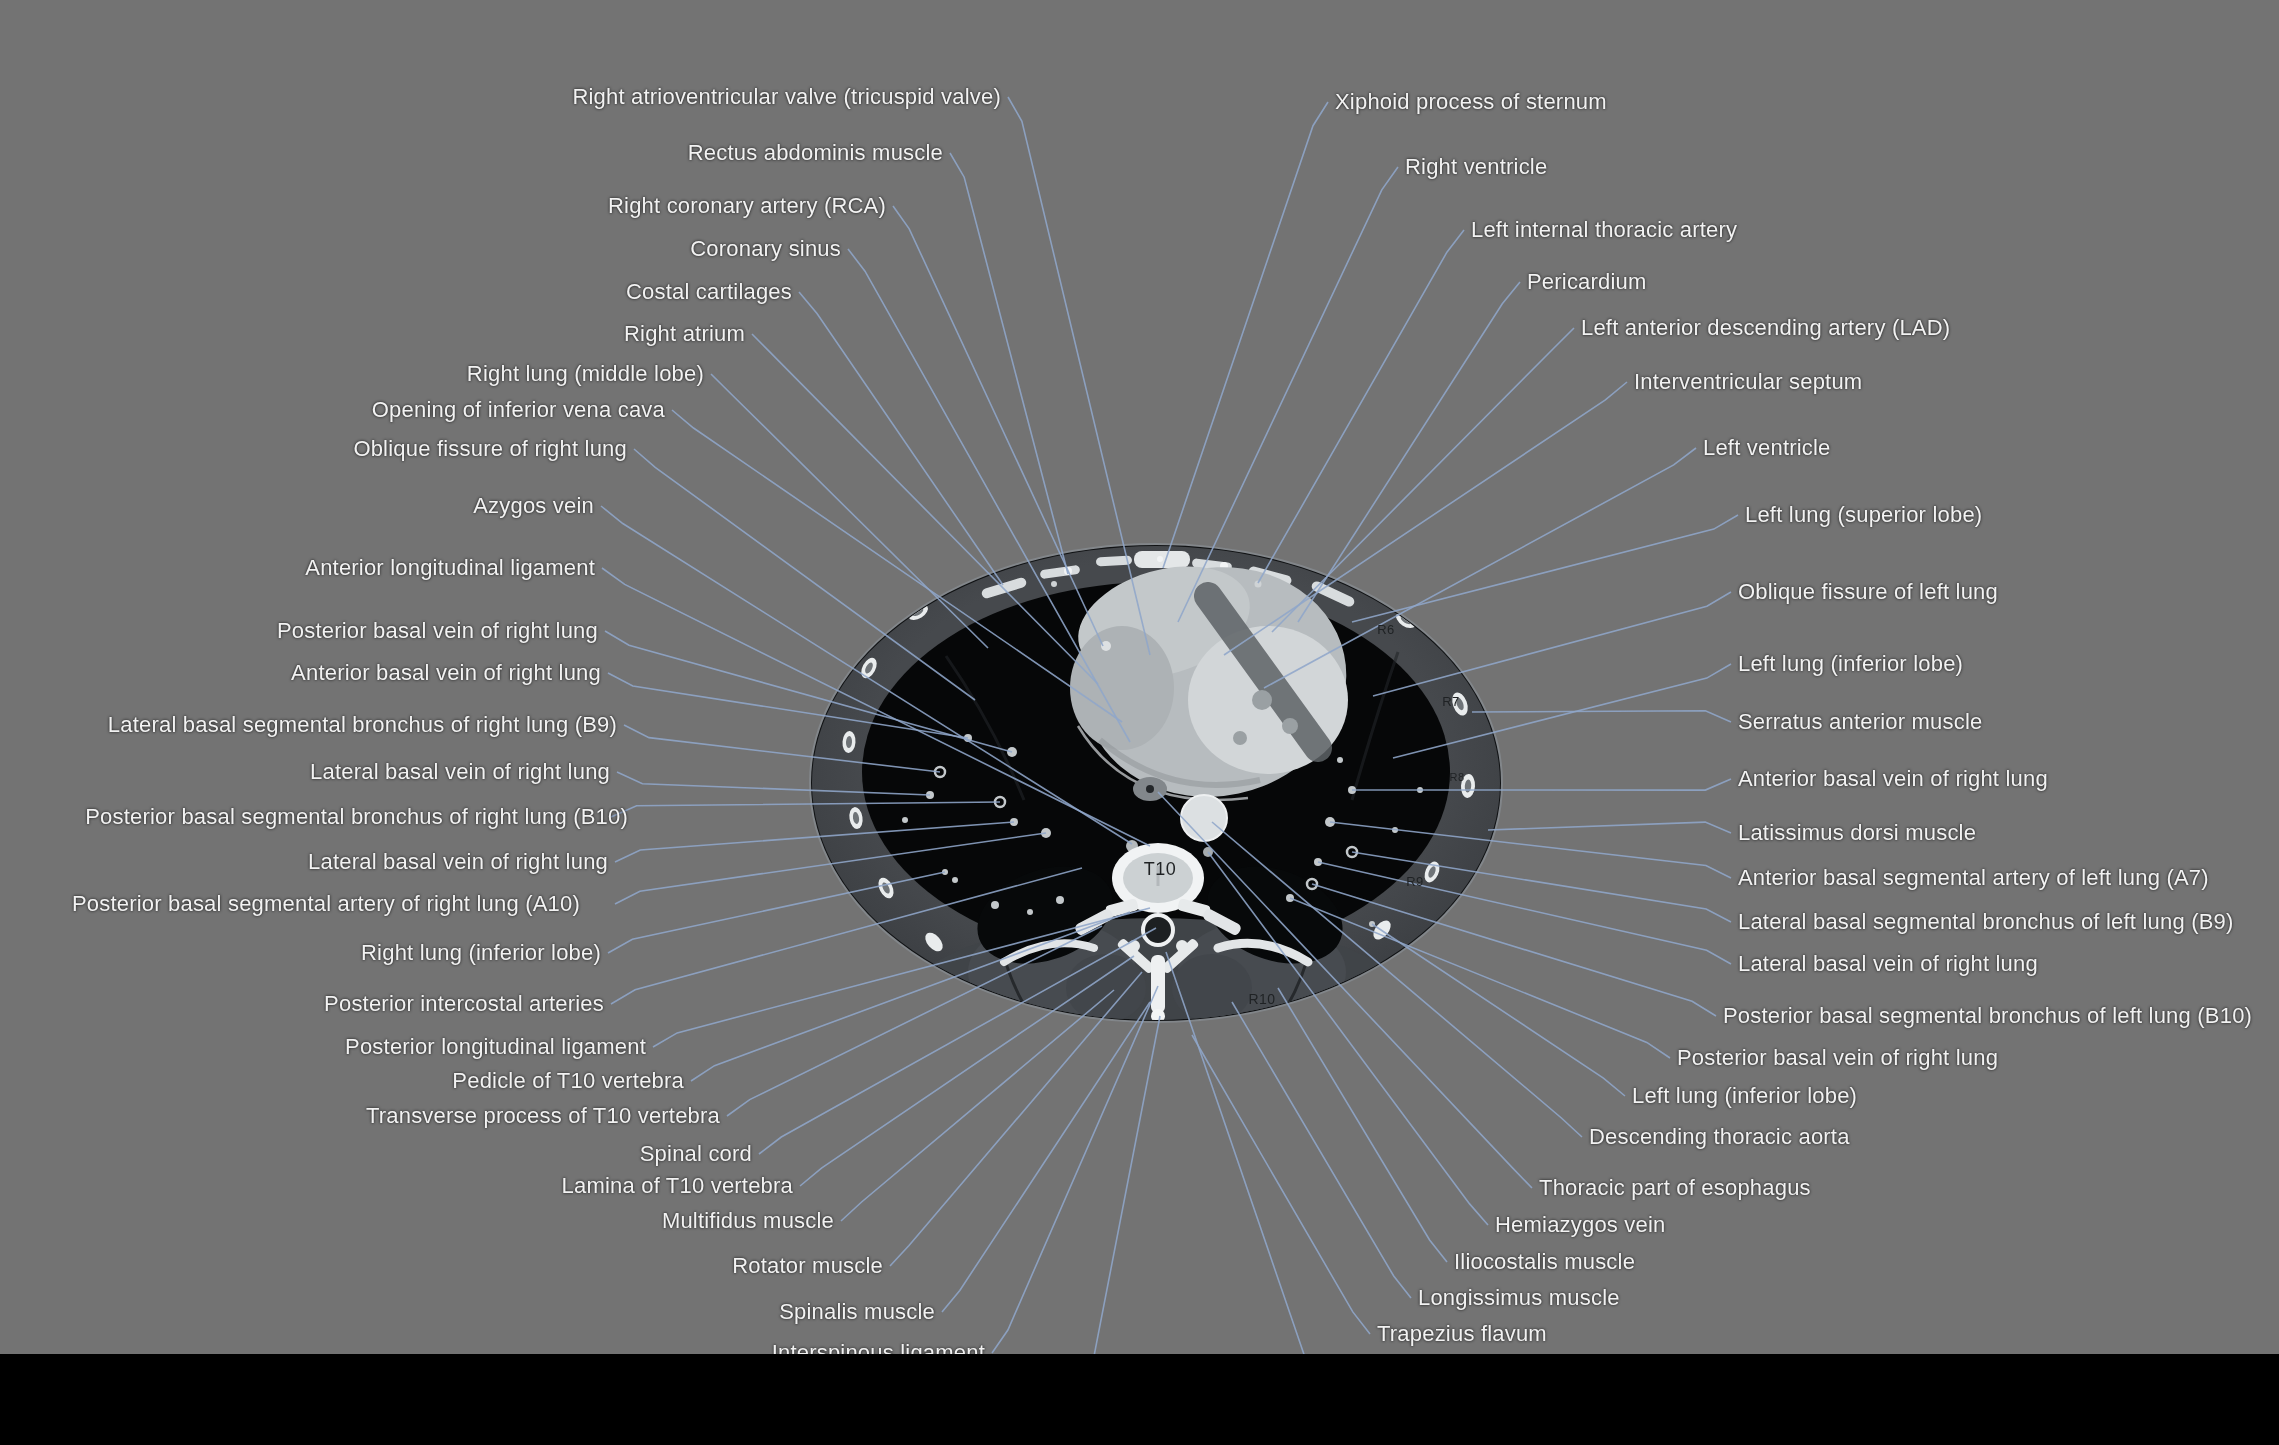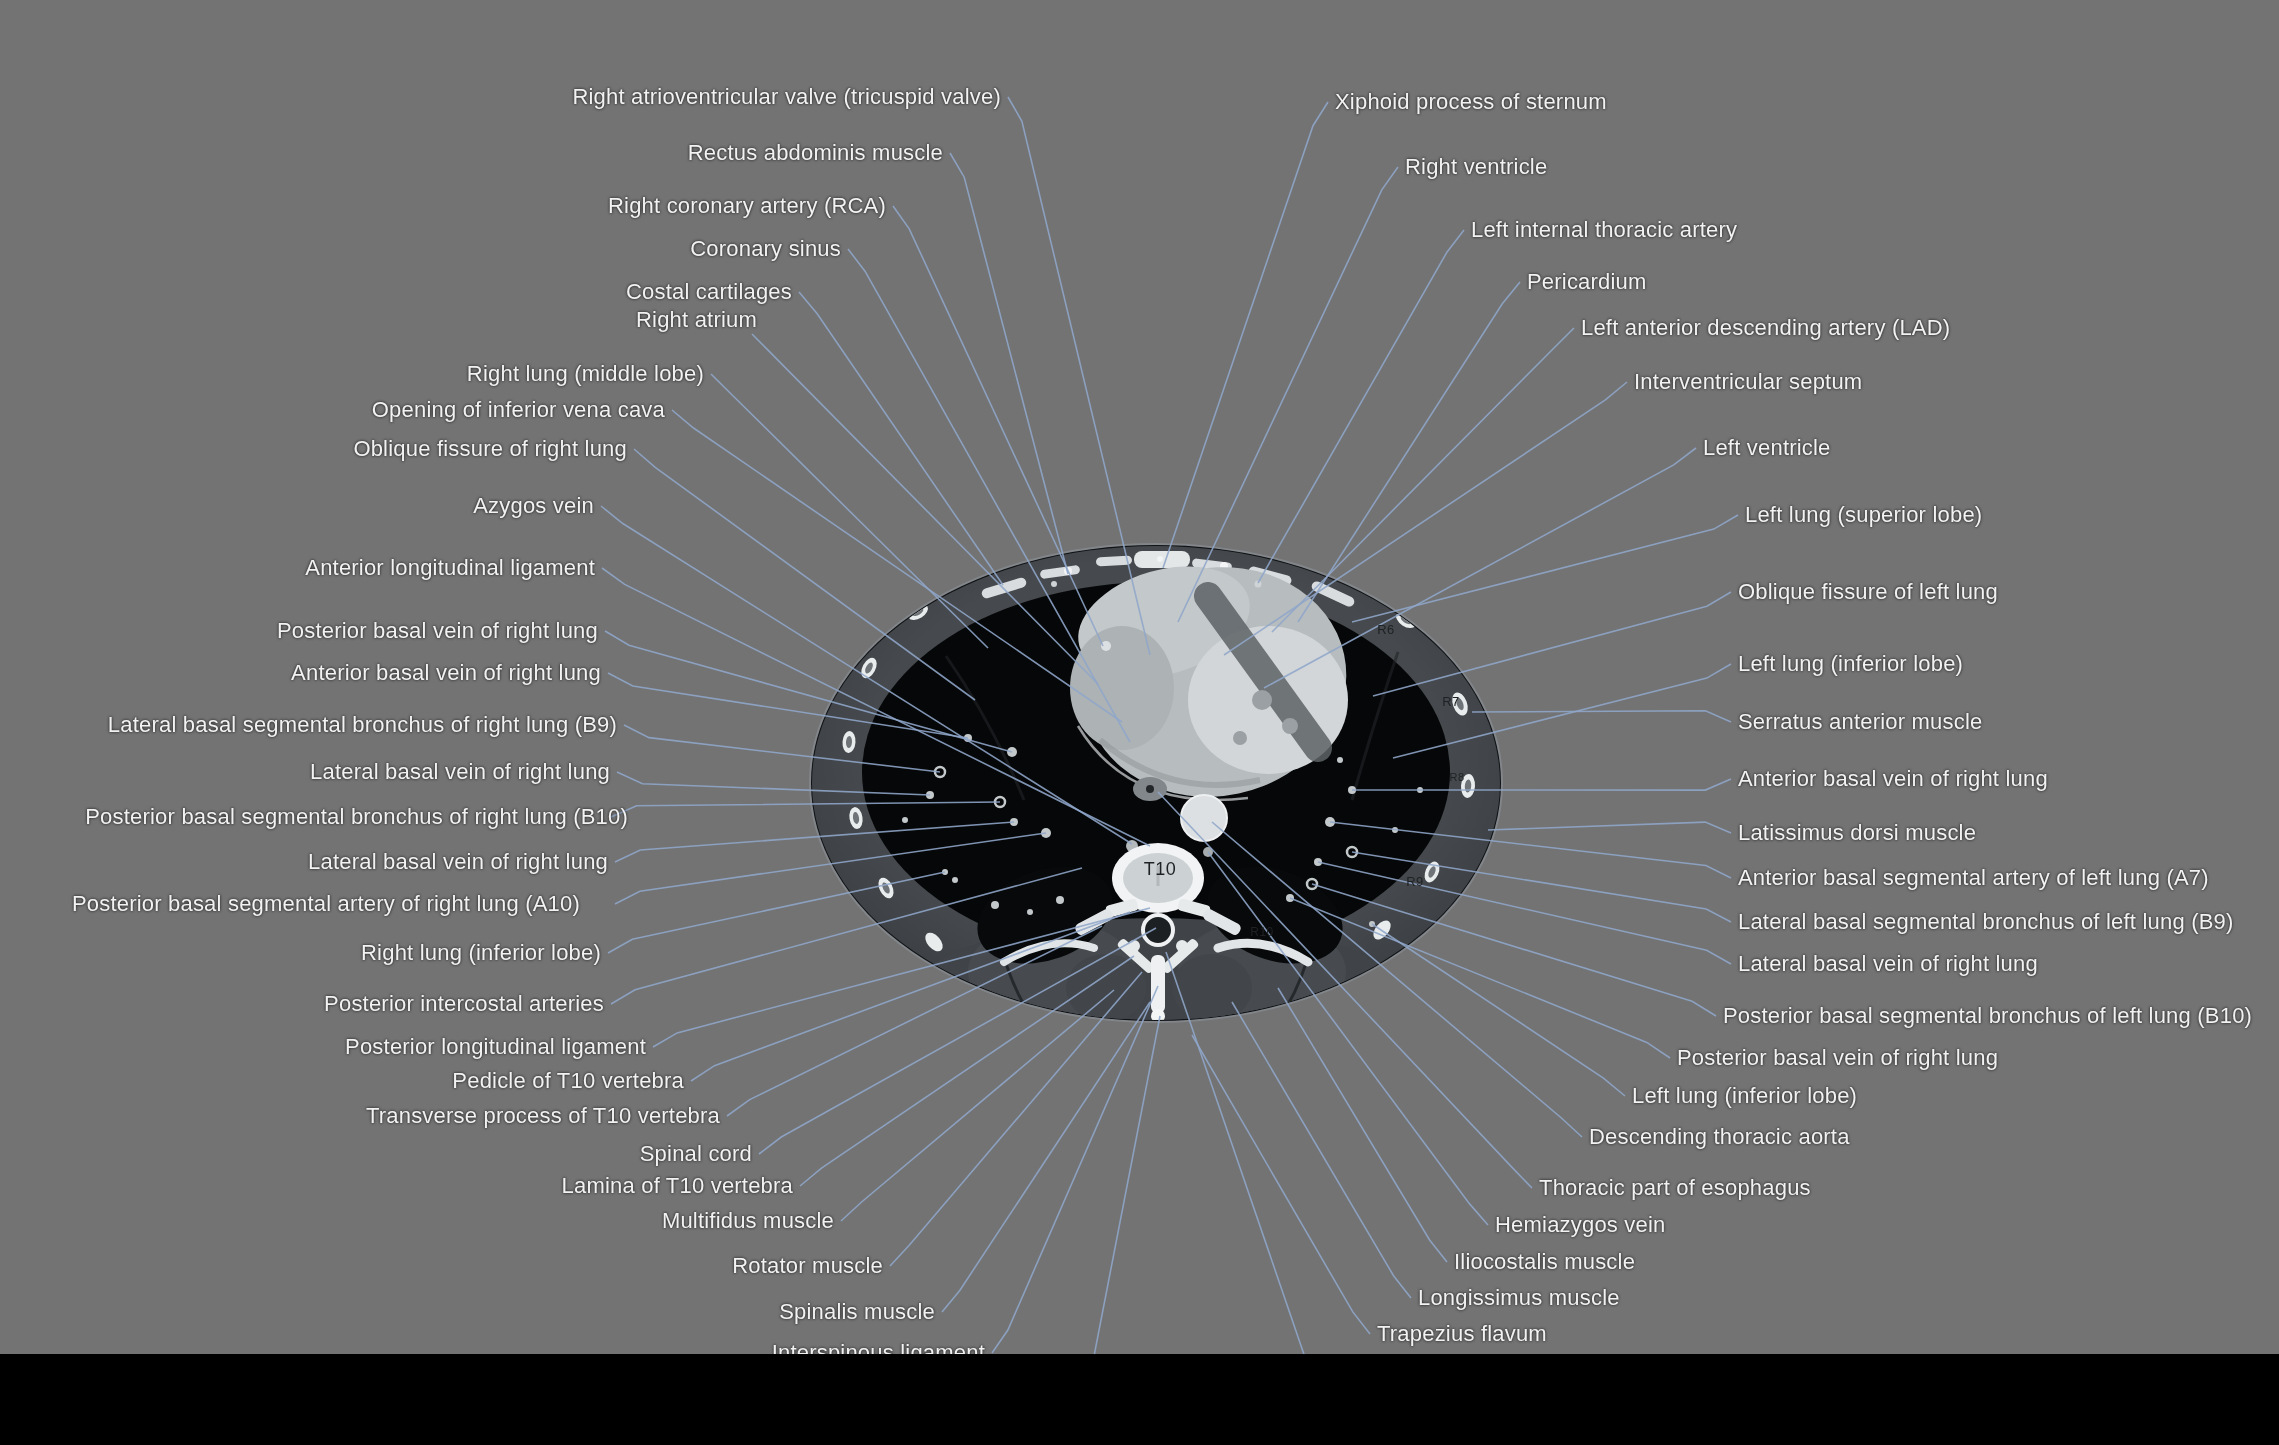--- a/index.html
+++ b/index.html
@@ -238,21 +238,21 @@
       <polyline points="1370,1334 1352.8,1311.9 1192,1035" fill="none" stroke="#8fa6c9" stroke-width="1.6" opacity="0.88"></polyline>
       <polyline points="1319,1378 1304.0,1354.4 1166,952" fill="none" stroke="#8fa6c9" stroke-width="1.6" opacity="0.88"></polyline>
     </svg>
 
   <div id="labels-layer">
       <div class="anat-label left" style="left: 1001px; top: 97px; color: rgb(242, 242, 242);">Right atrioventricular valve (tricuspid valve)</div>
       <div class="anat-label left" style="left: 943px; top: 153px; color: rgb(242, 242, 242);">Rectus abdominis muscle</div>
       <div class="anat-label left" style="left: 886px; top: 206px; color: rgb(242, 242, 242);">Right coronary artery (RCA)</div>
       <div class="anat-label left" style="left: 841px; top: 249px; color: rgb(242, 242, 242);">Coronary sinus</div>
       <div class="anat-label left" style="left: 792px; top: 292px; color: rgb(242, 242, 242);">Costal cartilages</div>
-      <div class="anat-label left" style="left: 745px; top: 320px; color: rgb(242, 242, 242); margin-left: 12px;">Right atrium</div>
+      <div class="anat-label left" style="left: 745px; top: 334px; color: rgb(242, 242, 242);">Right atrium</div>
       <div class="anat-label left" style="left: 704px; top: 374px; color: rgb(242, 242, 242);">Right lung (middle lobe)</div>
       <div class="anat-label left" style="left: 665px; top: 410px; color: rgb(242, 242, 242);">Opening of inferior vena cava</div>
       <div class="anat-label left" style="left: 627px; top: 449px; color: rgb(242, 242, 242);">Oblique fissure of right lung</div>
       <div class="anat-label left" style="left: 594px; top: 506px; color: rgb(242, 242, 242);">Azygos vein</div>
       <div class="anat-label left" style="left: 595px; top: 568px; color: rgb(242, 242, 242);">Anterior longitudinal ligament</div>
       <div class="anat-label left" style="left: 598px; top: 631px; color: rgb(242, 242, 242);">Posterior basal vein of right lung</div>
       <div class="anat-label left" style="left: 601px; top: 673px; color: rgb(242, 242, 242);">Anterior basal vein of right lung</div>
       <div class="anat-label left" style="left: 617px; top: 725px; color: rgb(242, 242, 242);">Lateral basal segmental bronchus of right lung (B9)</div>
       <div class="anat-label left" style="left: 610px; top: 772px; color: rgb(242, 242, 242);">Lateral basal vein of right lung</div>
       <div class="anat-label left" style="left: 628px; top: 817px; color: rgb(242, 242, 242);">Posterior basal segmental bronchus of right lung (B10)</div>
@@ -294,16 +294,16 @@
       <div class="anat-label right" style="left: 1495px; top: 1225px; color: rgb(242, 242, 242);">Hemiazygos vein</div>
       <div class="anat-label right" style="left: 1454px; top: 1262px; color: rgb(242, 242, 242);">Iliocostalis muscle</div>
       <div class="anat-label right" style="left: 1418px; top: 1298px; color: rgb(242, 242, 242);">Longissimus muscle</div>
       <div class="anat-label right" style="left: 1377px; top: 1334px; color: rgb(242, 242, 242);">Trapezius flavum</div>
       <div class="anat-label right" style="left: 1326px; top: 1378px; color: rgb(242, 242, 242);">Ligamentum flavum</div>
       <div class="ct-marker" style="left: 1160px; top: 869px; font-size: 18px; color: rgb(31, 34, 36);">T10</div>
       <div class="ct-marker" style="left: 1386px; top: 629px; font-size: 13px; color: rgb(31, 34, 36);">R6</div>
       <div class="ct-marker" style="left: 1451px; top: 701px; font-size: 13px; color: rgb(31, 34, 36);">R7</div>
       <div class="ct-marker" style="left: 1457px; top: 777px; font-size: 11px; color: rgb(31, 34, 36);">R8</div>
       <div class="ct-marker" style="left: 1415px; top: 881px; font-size: 13px; color: rgb(31, 34, 36);">R9</div>
-      <div class="ct-marker" style="left: 1262px; top: 932px; font-size: 12px; color: rgb(31, 34, 36);">R10</div>
+      <div class="ct-marker" style="left: 1262px; top: 999px; font-size: 14px; color: rgb(31, 34, 36);">R10</div>
     </div>
 
 </div>
 
 </body></html>

